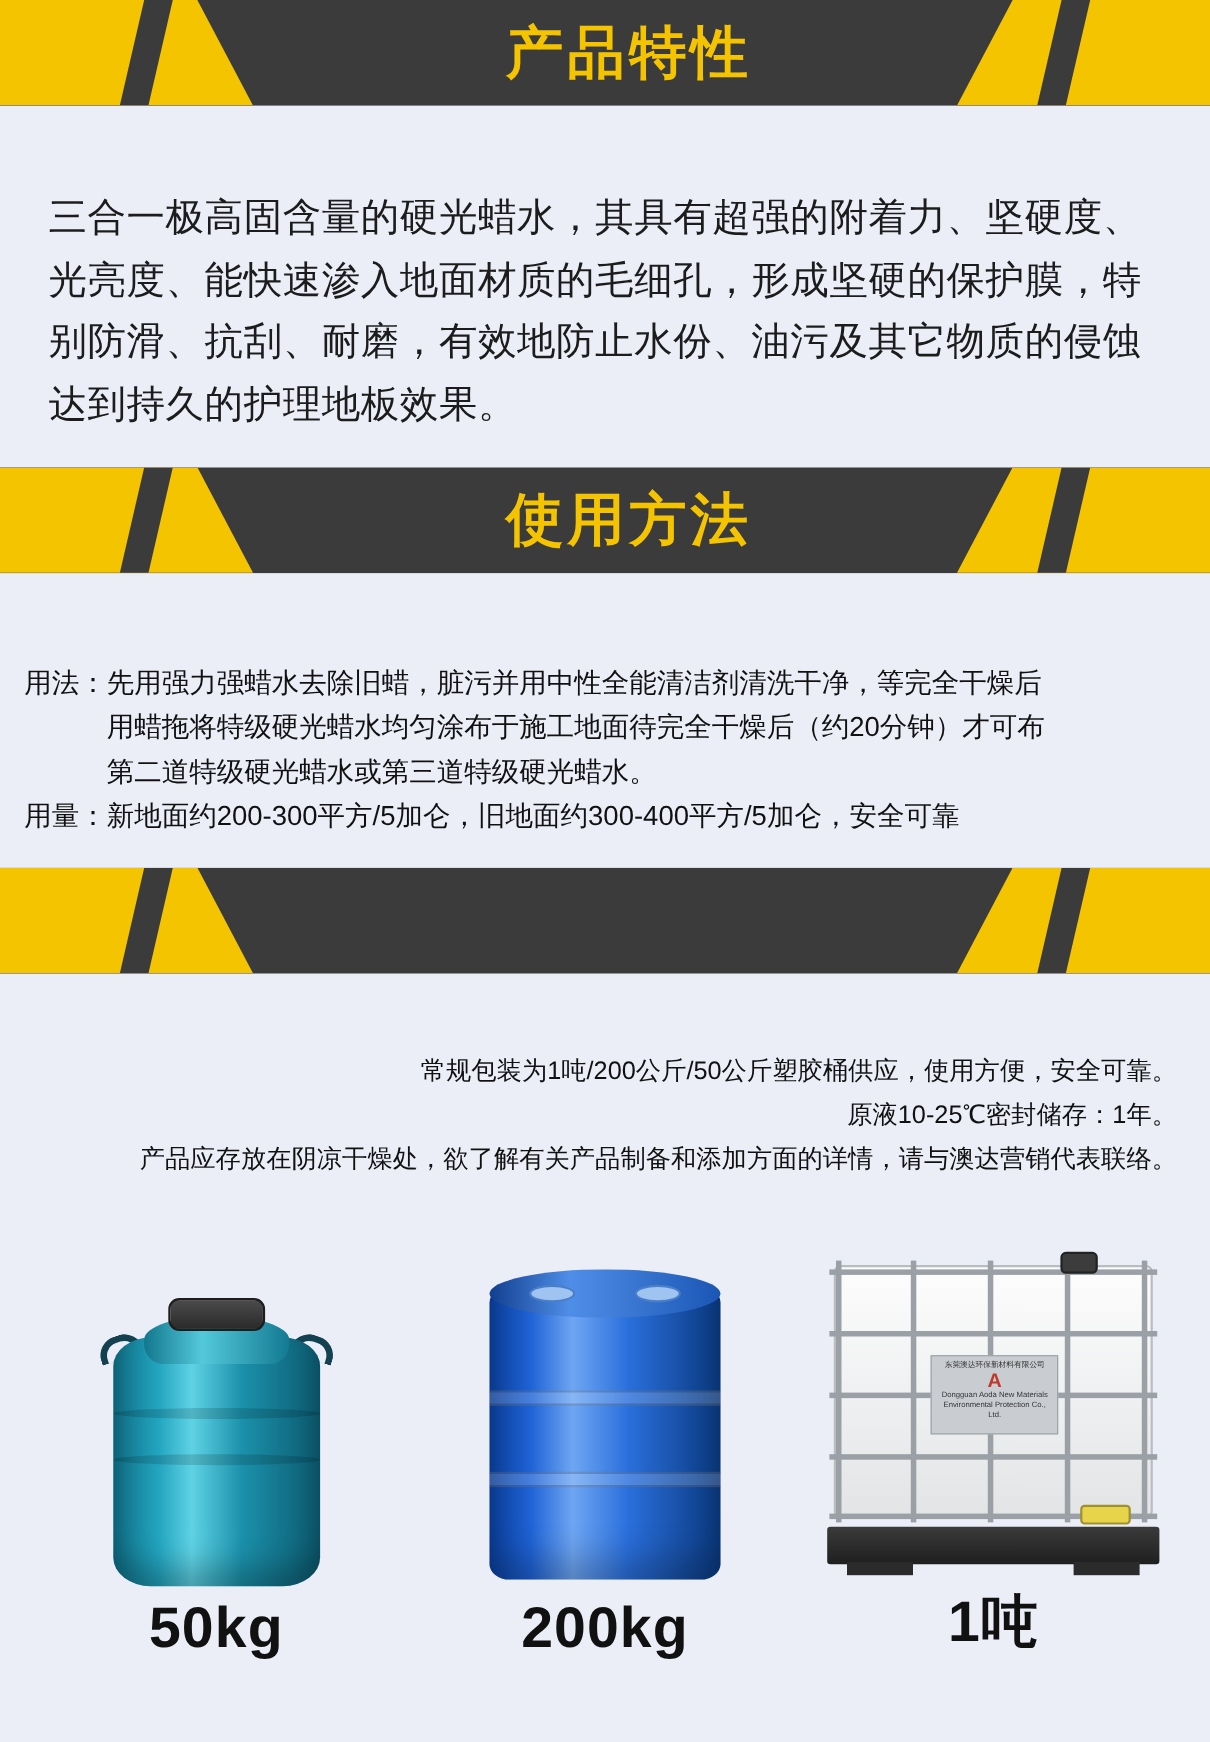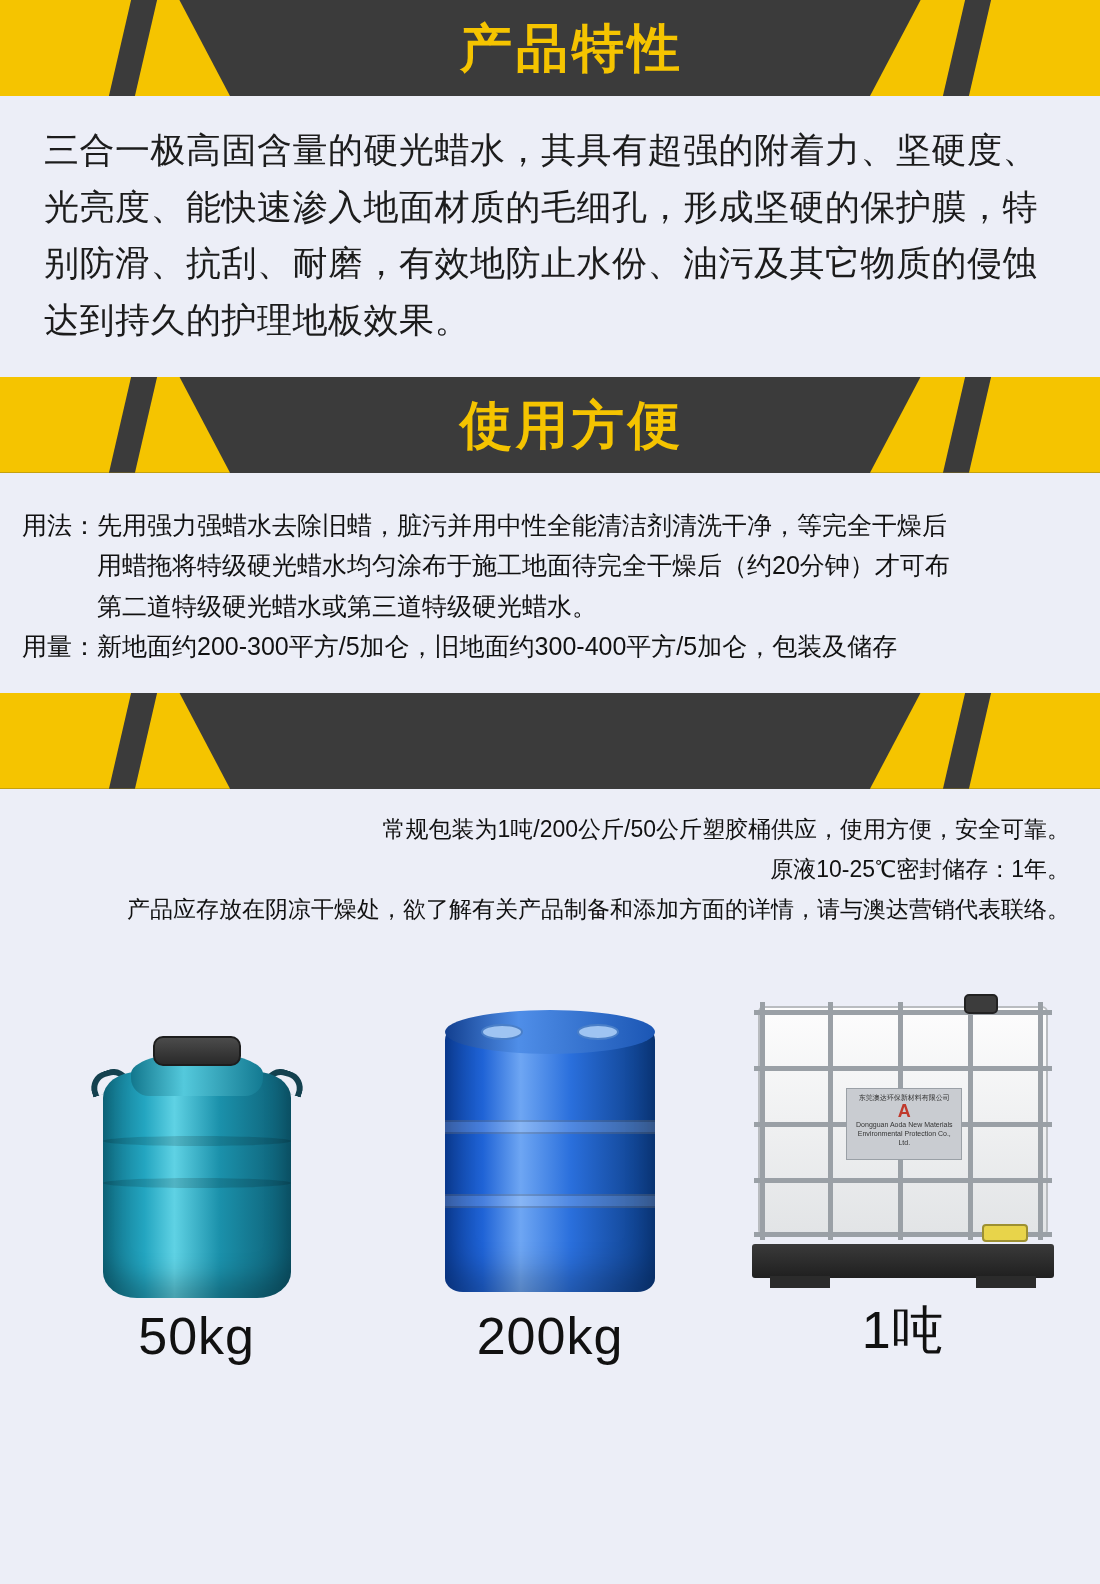--- a/index.html
+++ b/index.html
@@ -63,21 +63,21 @@
     position: relative;
     z-index: 3;
     color: #f5c400;
     font-size: 52px;
     font-weight: bold;
     letter-spacing: 4px;
     line-height: 1;
   }
 
   
-  .block { padding: 26px 44px 28px 44px; }
+  .block { padding: 26px 44px 28px 44px; margin-top: 48px; }
 
   .feature-text {
     font-size: 35px;
     line-height: 1.62;
     color: #1c1c1c;
     letter-spacing: 0.5px;
   }
 
   .usage-block { padding: 32px 34px 26px 22px; }
   .usage-row {
@@ -113,21 +113,21 @@
   }
   .product-art {
     height: 330px;
     position: relative;
     display: flex;
     align-items: flex-end;
     justify-content: center;
   }
   .caption {
     font-size: 52px;
-    font-weight: normal;
+    font-weight: bold;
     color: #111;
     margin-top: 8px;
     letter-spacing: 1px;
   }
 
   
   .drum50 {
     position: relative;
     width: 200px;
     height: 270px;
@@ -298,36 +298,36 @@
     <div class="band-title">产品特性</div>
   </div>
 
   <div class="block">
     <div class="feature-text">三合一极高固含量的硬光蜡水，其具有超强的附着力、坚硬度、光亮度、能快速渗入地面材质的毛细孔，形成坚硬的保护膜，特别防滑、抗刮、耐磨，有效地防止水份、油污及其它物质的侵蚀达到持久的护理地板效果。</div>
   </div>
 
   <div class="band">
     <div class="yellow-left"></div>
     <div class="yellow-right"></div>
-    <div class="band-title">使用方便</div>
+    <div class="band-title">使用方法</div>
   </div>
 
   <div class="block usage-block">
     <div class="usage-row">
       <div class="usage-label">用法：</div>
       <div class="usage-body">
         <span class="ln">先用强力强蜡水去除旧蜡，脏污并用中性全能清洁剂清洗干净，等完全干燥后</span>
         <span class="ln ind">用蜡拖将特级硬光蜡水均匀涂布于施工地面待完全干燥后（约20分钟）才可布</span>
         <span class="ln ind">第二道特级硬光蜡水或第三道特级硬光蜡水。</span>
       </div>
     </div>
     <div class="usage-row">
       <div class="usage-label">用量：</div>
       <div class="usage-body">
-        <span class="ln">新地面约200-300平方/5加仑，旧地面约300-400平方/5加仑，包装及储存</span>
+        <span class="ln">新地面约200-300平方/5加仑，旧地面约300-400平方/5加仑，安全可靠</span>
       </div>
     </div>
   </div>
 
   <div class="band">
     <div class="yellow-left"></div>
     <div class="yellow-right"></div>
   </div>
 
   <div class="block pack-block">

